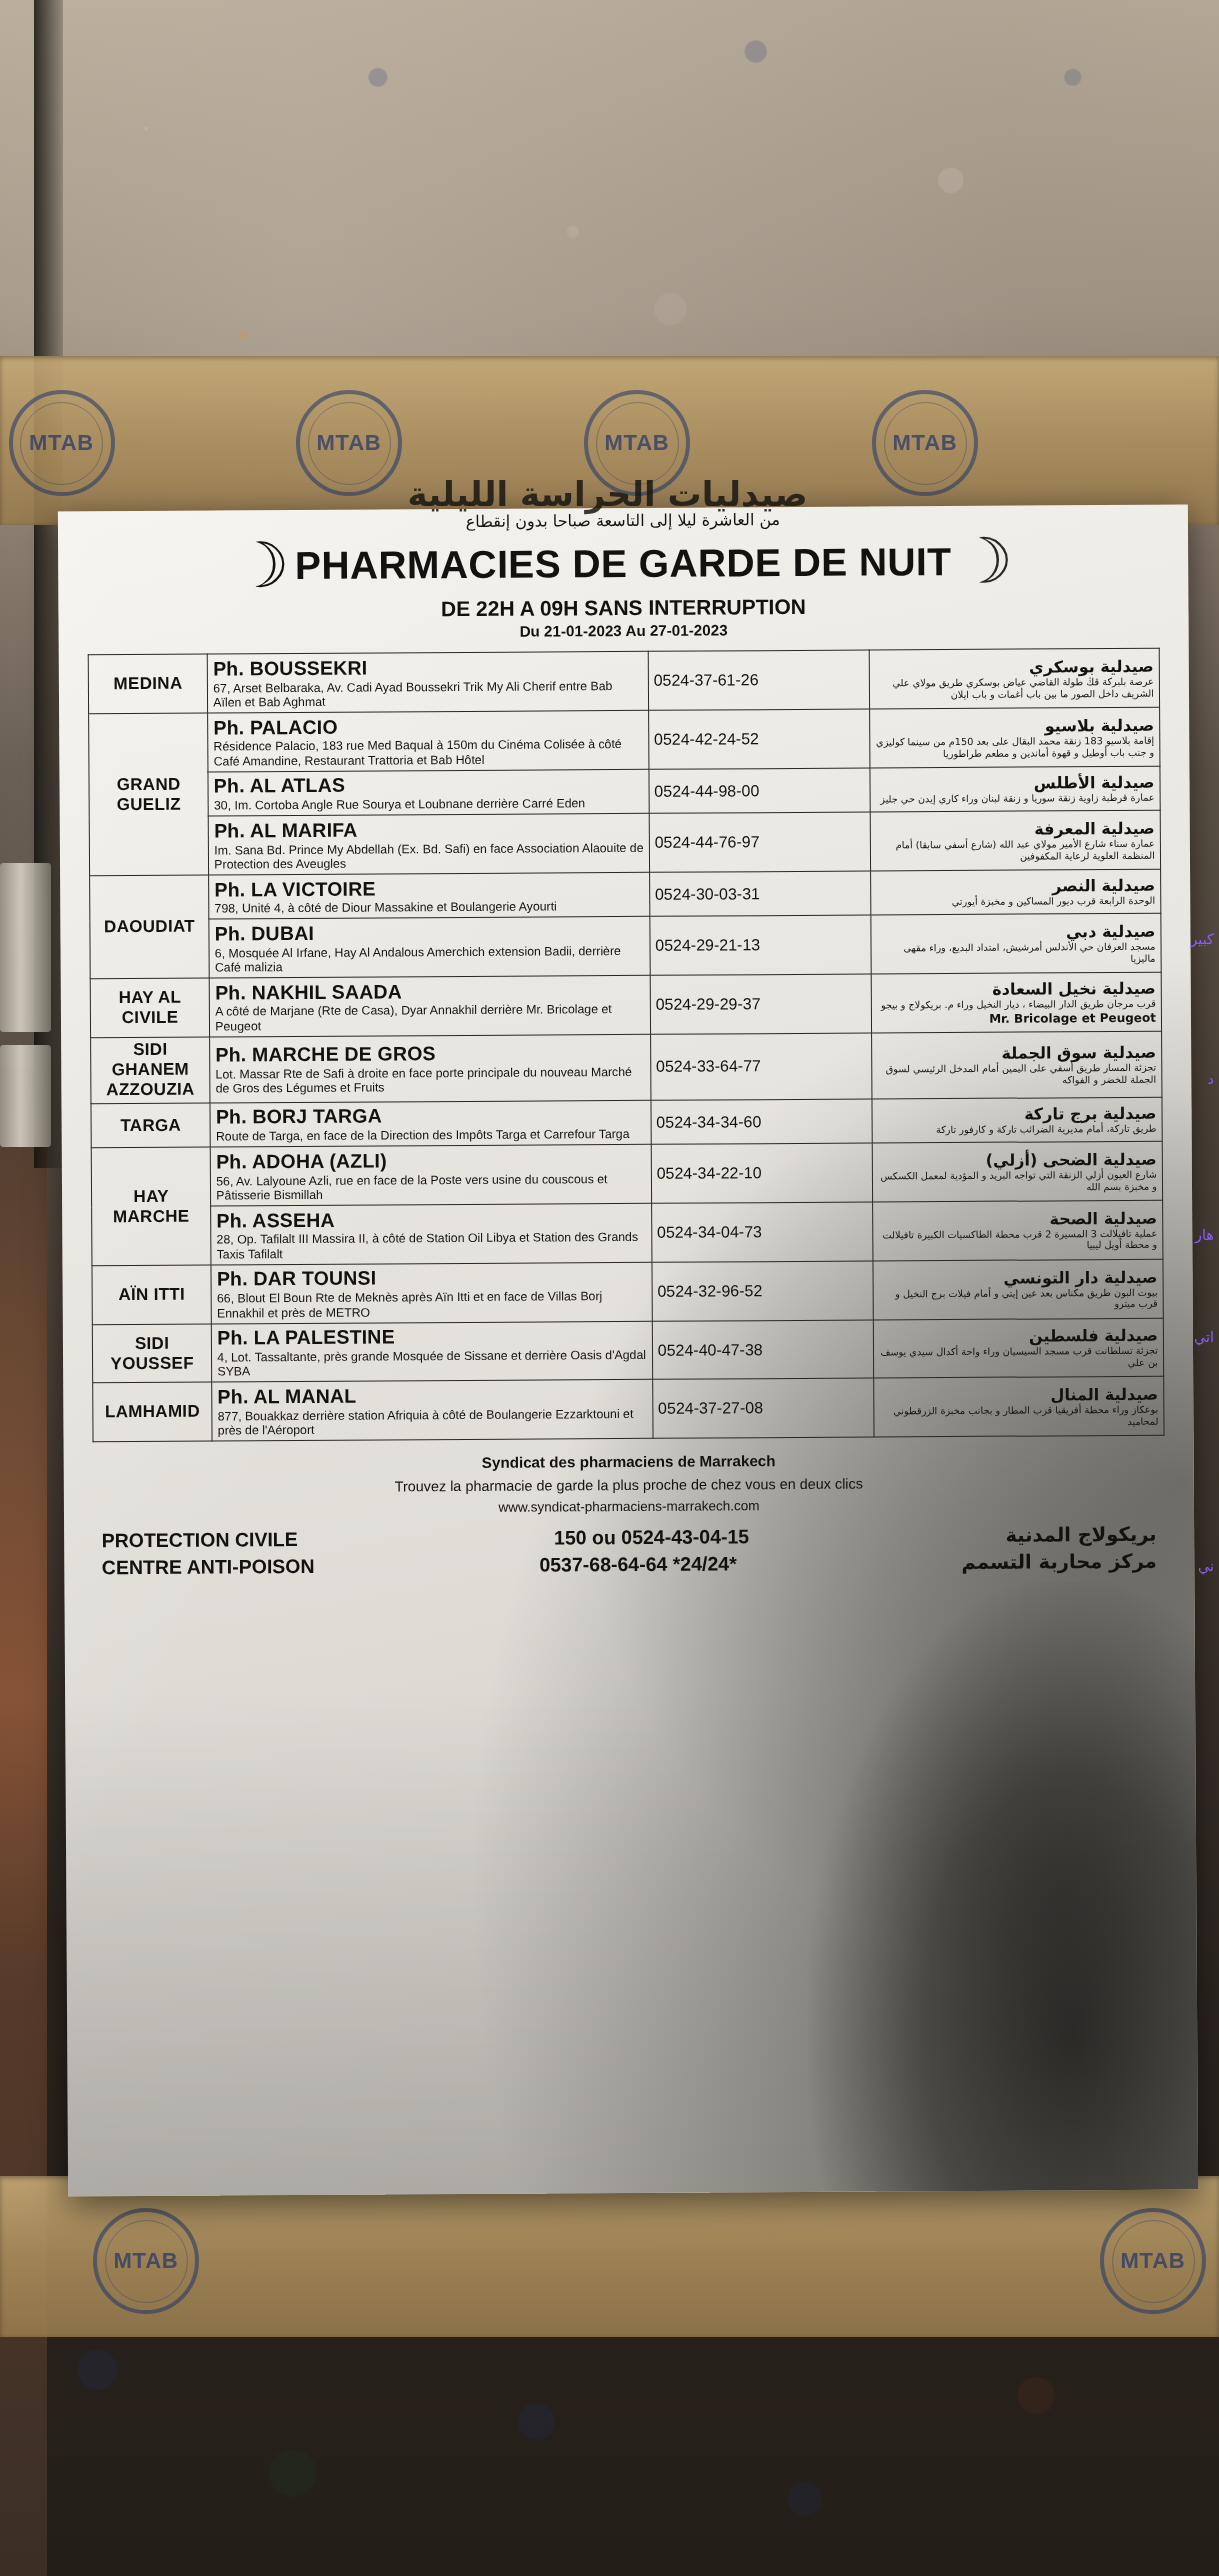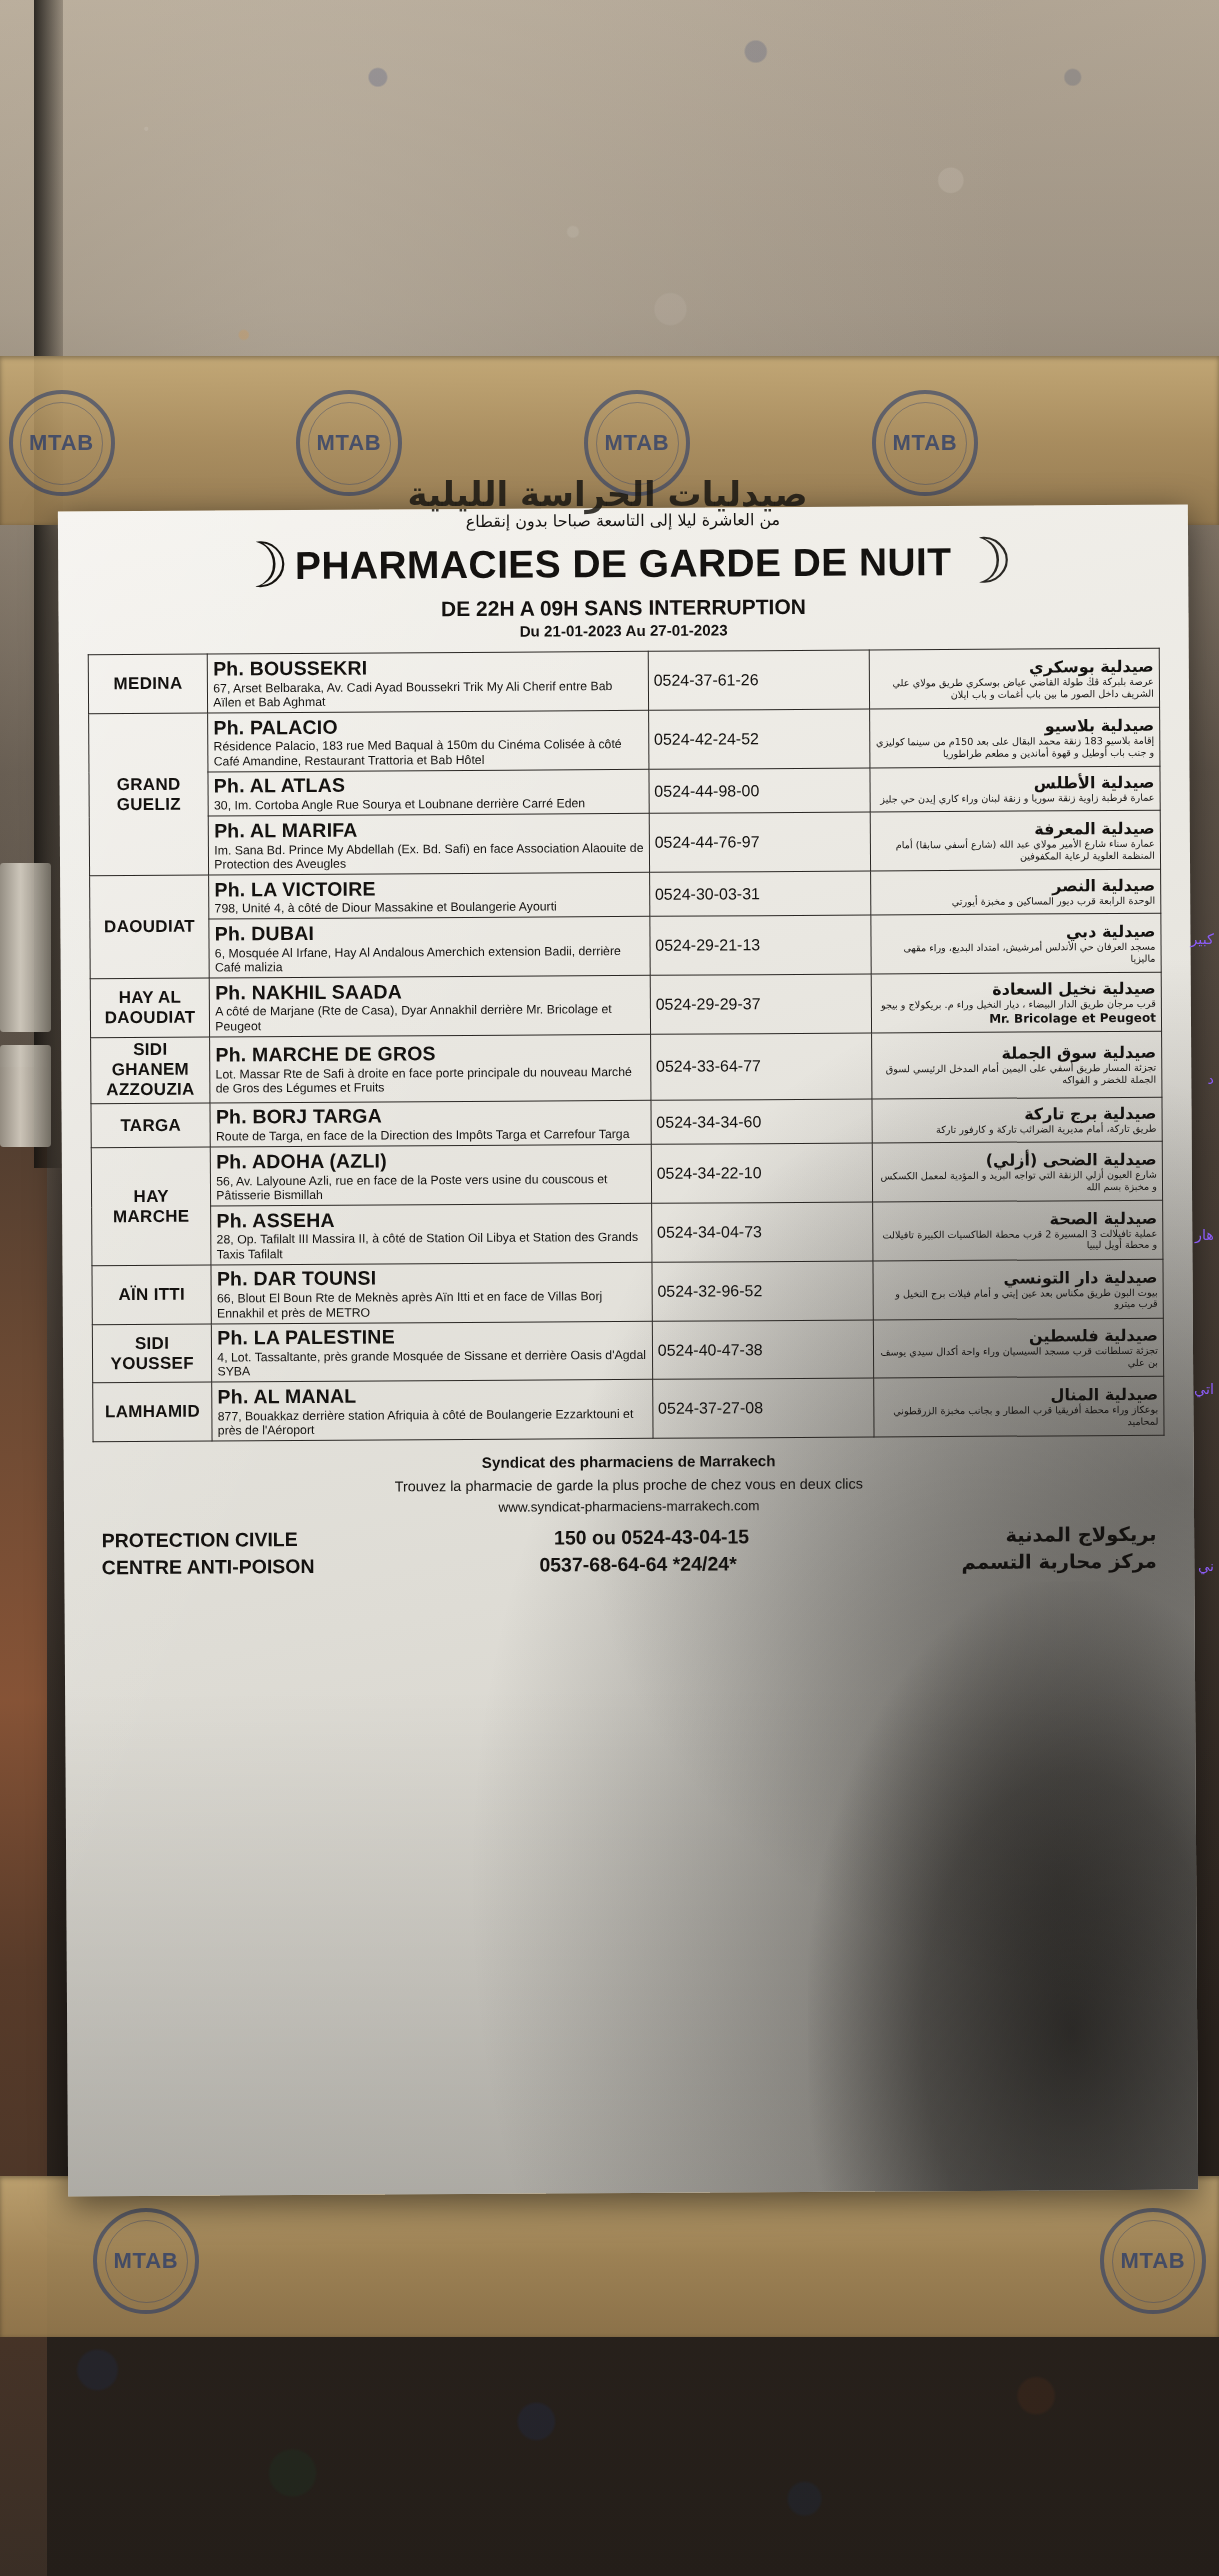--- a/index.html
+++ b/index.html
@@ -396,21 +396,21 @@
               <div class="ph-addr">6, Mosquée Al Irfane, Hay Al Andalous Amerchich extension Badii, derrière Café malizia</div>
             </td>
             <td class="tel">0524-29-21-13</td>
             <td class="ar">
               <div class="ar-name">صيدلية دبي</div>
               <div class="ar-addr">مسجد العرفان حي الأندلس أمرشيش، امتداد البديع، وراء مقهى ماليزيا</div>
             </td>
           </tr>
 
           <tr>
-            <td class="zone">HAY AL DAOUDIAT</td>
+            <td class="zone">HAY AL CIVILE</td>
             <td class="info">
               <div class="ph-name">Ph. NAKHIL SAADA</div>
               <div class="ph-addr">A côté de Marjane (Rte de Casa), Dyar Annakhil derrière Mr. Bricolage et Peugeot</div>
             </td>
             <td class="tel">0524-29-29-37</td>
             <td class="ar">
               <div class="ar-name">صيدلية نخيل السعادة</div>
               <div class="ar-addr">قرب مرجان طريق الدار البيضاء ، ديار النخيل وراء م. بريكولاج و بيجو</div>
               <div class="peugeot">Mr. Bricolage et Peugeot</div>
             </td>
@@ -529,17 +529,17 @@
 
     </div>
 
     <div class="shadow-person"></div>
     <div class="poster-shade"></div>
   </div>
 
   <div class="side-ar" style="top:931px;">كبير</div>
   <div class="side-ar" style="top:1071px;">د</div>
   <div class="side-ar" style="top:1227px;">هار</div>
-  <div class="side-ar" style="top:1381px;">اتي</div>
+  <div class="side-ar" style="top:1329px;">اتي</div>
   <div class="side-ar" style="top:1558px;">ني</div>
 
 </div>
 
 
 </body></html>

